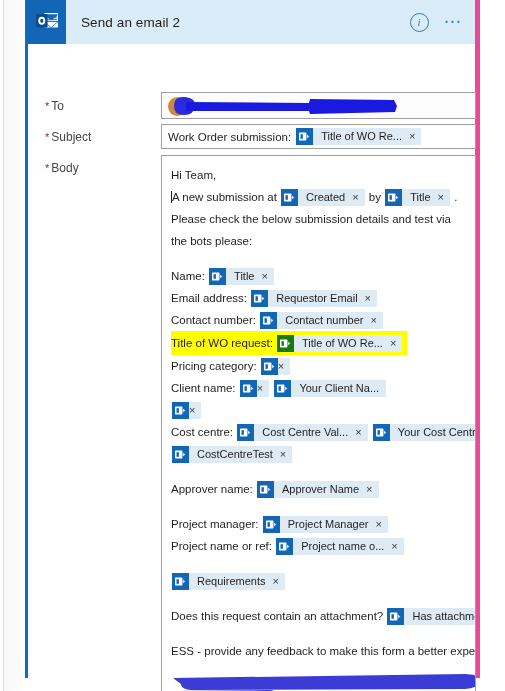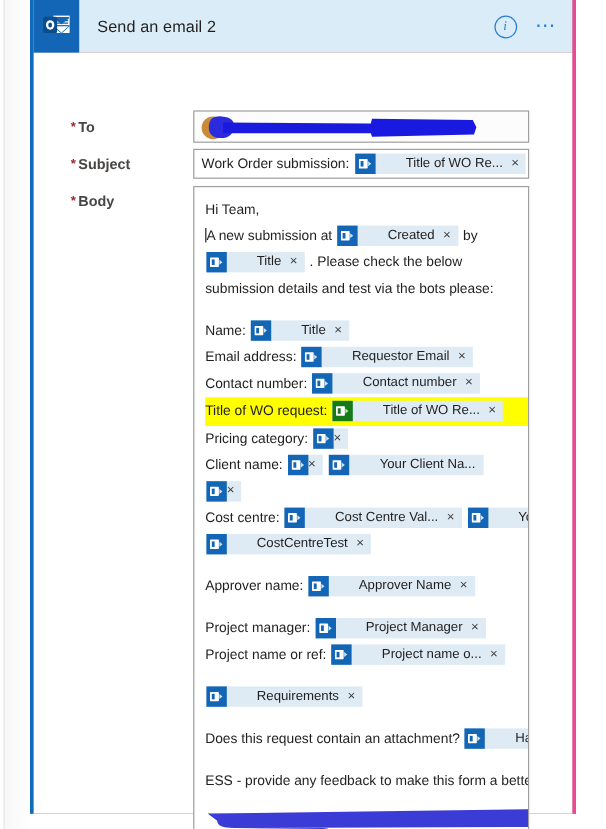--- a/index.html
+++ b/index.html
@@ -15,23 +15,23 @@
     content:"";position:absolute;left:3px;top:0;width:1px;height:691px;background:#e1e1e1;
   }
   .page:after{
     content:"";position:absolute;left:4px;top:0;width:21px;height:691px;
     background:linear-gradient(to right,#f7f7f7,#ffffff);
   }
 
   
   .card{
     position:absolute;left:25px;top:0;width:455px;height:678px;
-    background:#b91c1c;
+    background:#1d4ed8;
     border-left:3px solid #0f6cbd;
-    border-right:3px solid #ec4899;
+    border-right:5px solid #ec4899;
     box-sizing:border-box;
   }
 
   
   .card-header{
     position:relative;height:44px;background:#d9ecf8;display:flex;align-items:center;
   }
   .app-icon{
     width:38px;height:44px;background:#1266b5;display:flex;align-items:center;justify-content:center;flex:none;
   }
@@ -49,65 +49,65 @@
   .info-circle{
     width:17px;height:17px;border:1.3px solid #2b7cd3;border-radius:50%;
     display:flex;align-items:center;justify-content:center;
     font-size:11px;font-family:"Liberation Serif",serif;font-style:italic;color:#2b7cd3;line-height:1;
   }
   .ellipsis{font-size:17px;letter-spacing:1.5px;color:#2b7cd3;line-height:8px;}
 
   
   .card-body{position:relative;background:#fff;height:634px;}
   .field-label{
-    position:absolute;left:31px;font-size:12px;color:#484644;white-space:nowrap;font-weight:bold;
+    position:absolute;left:17px;font-size:12px;color:#484644;white-space:nowrap;
   }
   .field-label .req{color:#a4262c;margin-right:2px;font-size:11px;vertical-align:top;line-height:14px;}
 
   .field-box{
-    position:absolute;left:133px;width:280px;
+    position:absolute;left:133px;width:315px;
     border:1px solid #a19f9d;background:#fff;box-sizing:border-box;
   }
   .field-to{top:48px;height:27px;background:#fcfcfc;}
   .field-subject{top:80px;height:25px;display:flex;align-items:center;}
   .field-body{top:111px;height:545px;overflow:hidden;}
 
   .subject-text{
     font-size:11.5px;color:#201f1e;margin-left:6px;white-space:nowrap;
   }
 
   
   .chip{
     display:inline-flex;align-items:center;background:#deeaf4;
     height:17px;vertical-align:middle;margin:0 1px;white-space:nowrap;
   }
   .chip .ticon{
     width:17px;height:17px;background:#1266b5;display:inline-flex;
     align-items:center;justify-content:center;flex:none;
   }
   .chip .tlabel{
-    font-size:11px;color:#201f1e;padding:0 7px 0 8px;line-height:17px;margin-left:17px;
+    font-size:11px;color:#201f1e;padding:0 7px 0 8px;line-height:17px;
   }
   .chip .tclose{
     font-size:11px;color:#3b3a39;padding-right:6px;line-height:17px;cursor:default;
   }
   .chip.hl .ticon{background:#167a16;}
 
   
   .body-content{
     position:relative;padding:8px 8px 0 9px;font-size:11.5px;color:#201f1e;line-height:20px;
   }
   .bline{white-space:nowrap;line-height:22px;}
   .bline.wrap{white-space:normal;}
   .spacer{height:13px;}
   .caret{
     display:inline-block;width:1px;height:12px;background:#201f1e;vertical-align:-2px;margin-right:0px;
   }
   .hl-row{
-    background:#ffff00;display:inline-block;padding:1px 20px 1px 0;
+    background:#ffff00;display:inline-block;padding:1px 4px 1px 0;
   }
 
   
   .scribble{position:absolute;pointer-events:none;}
   .avatar-ring{
     position:absolute;left:6px;top:4px;width:19px;height:19px;border-radius:50%;
     background:#c98a3c;
   }
 </style>
 </head>

